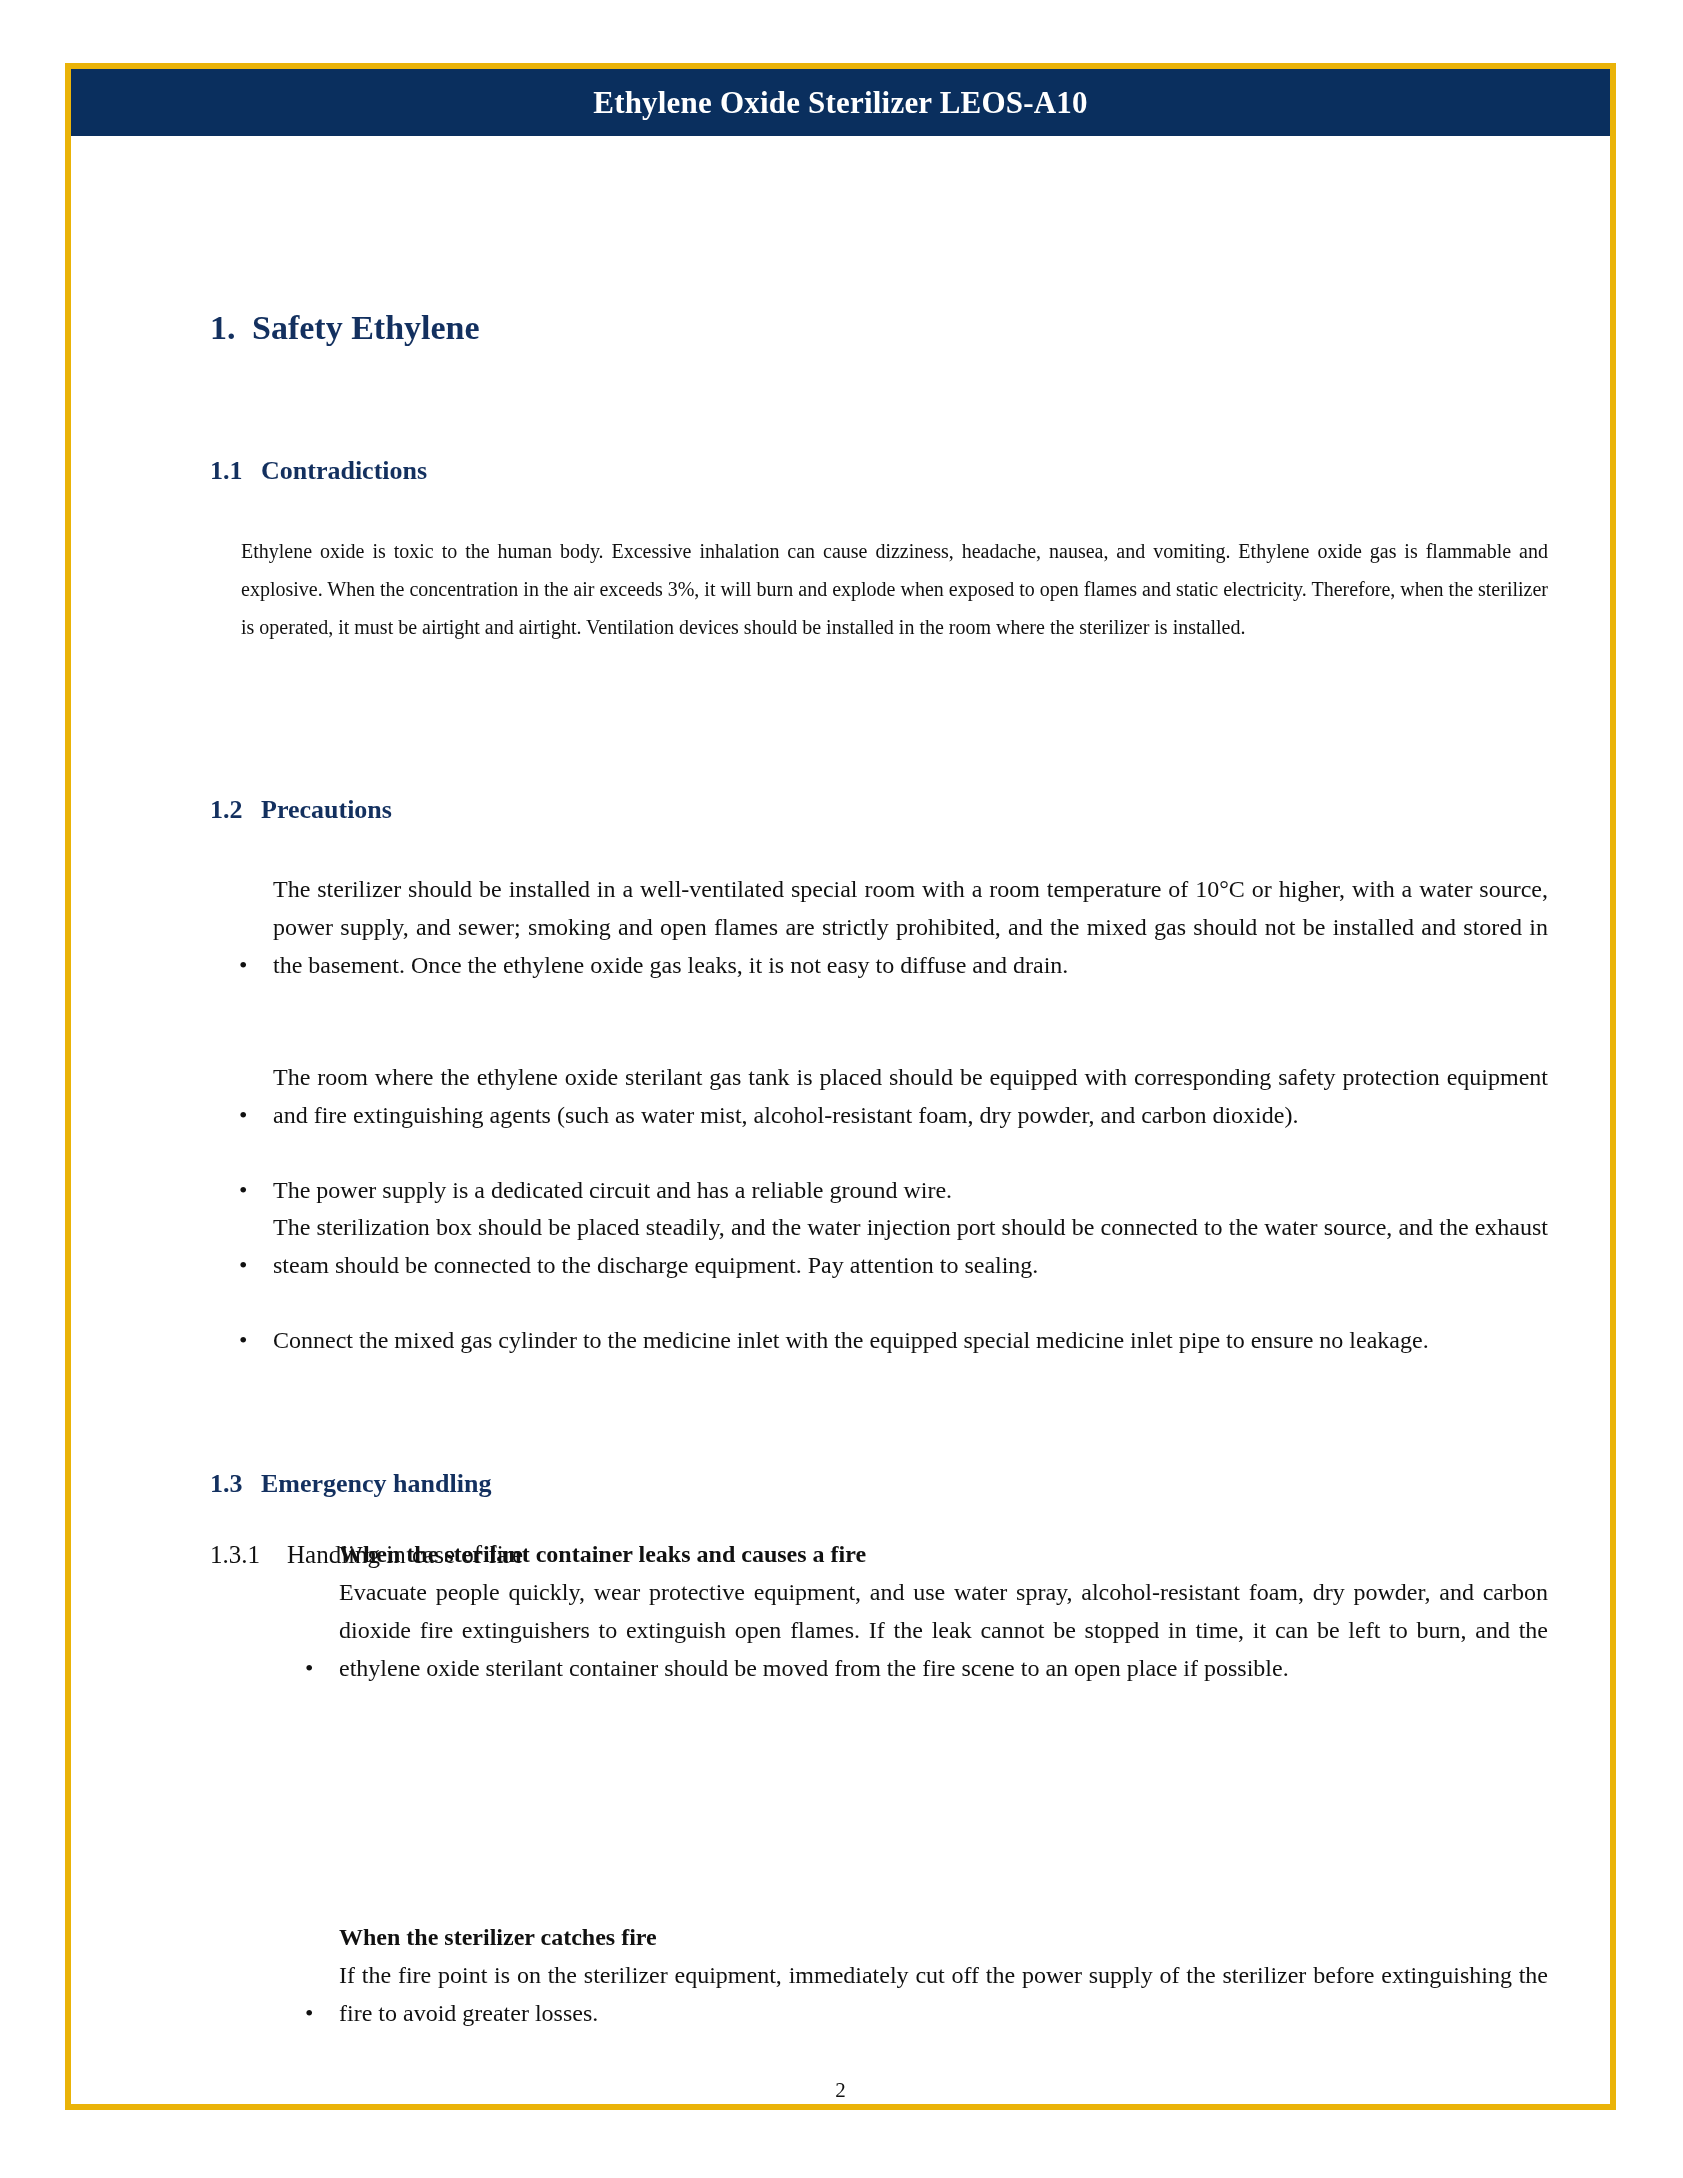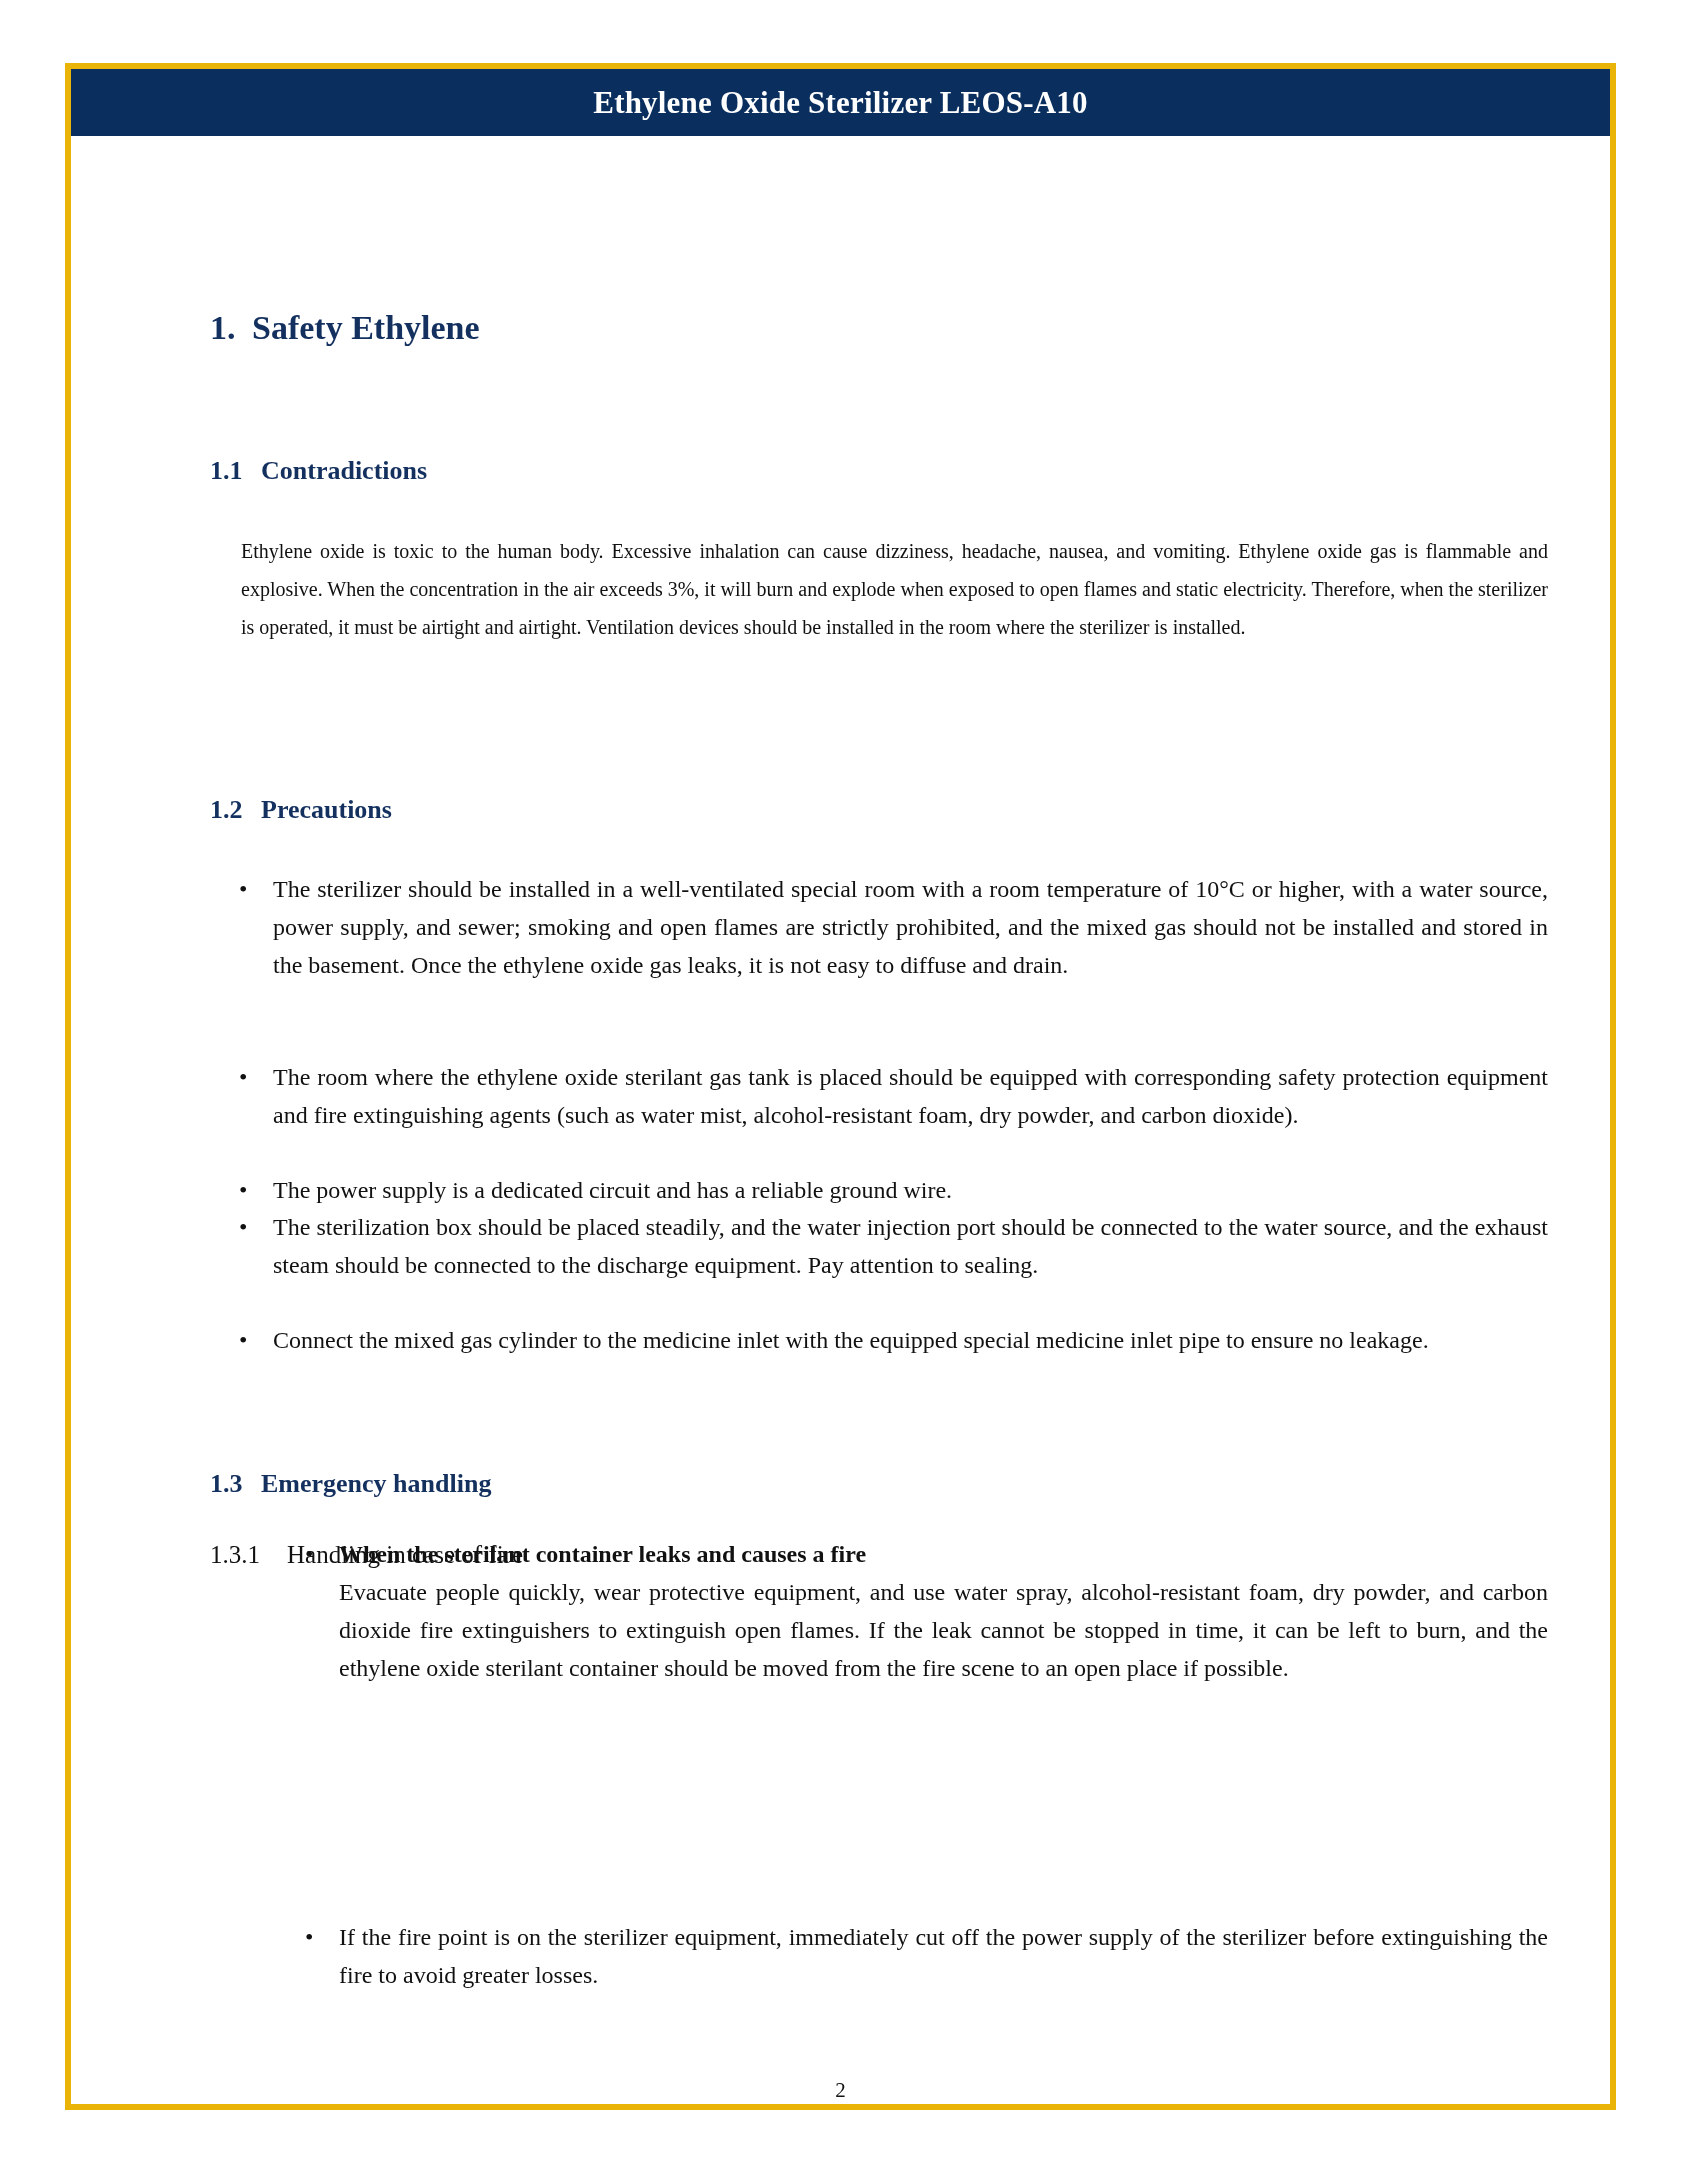--- a/index.html
+++ b/index.html
@@ -98,21 +98,21 @@
     color: #111111;
     text-align: justify;
     text-justify: inter-word;
     font-family: "Liberation Serif", "DejaVu Serif", serif;
   }
 
   
   .bullet-row {
     position: absolute;
     display: flex;
-    align-items: flex-start;
+    align-items: flex-end;
   }
   .bullet-dot {
     width: 34px;
     flex: 0 0 34px;
     font-size: 24px;
     line-height: 38px;
     color: #111111;
     text-align: left;
   }
   .bullet-dot::before { content: "\2022"; }
@@ -204,21 +204,21 @@
     <div class="bullet-row" style="left:234px; top:1399px; width:1243px;">
       <div class="bullet-dot"></div>
       <div class="bullet-text last-line-left" style="width:1210px;">
         <span class="lead">When the sterilant container leaks and causes a fire</span><span>Evacuate people quickly, wear protective equipment, and use water spray, alcohol-resistant foam, dry powder, and carbon dioxide fire extinguishers to extinguish open flames. If the leak cannot be stopped in time, it can be left to burn, and the ethylene oxide sterilant container should be moved from the fire scene to an open place if possible.</span>
       </div>
     </div>
 
     <div class="bullet-row" style="left:234px; top:1782px; width:1243px;">
       <div class="bullet-dot"></div>
       <div class="bullet-text last-line-left" style="width:1210px;">
-        <span>If the fire point is on the sterilizer equipment, immediately cut off the power supply of the sterilizer before extinguishing the fire to avoid greater losses.</span>
+        <span class="lead">When the sterilizer catches fire</span><span>If the fire point is on the sterilizer equipment, immediately cut off the power supply of the sterilizer before extinguishing the fire to avoid greater losses.</span>
       </div>
     </div>
 
     <div id="page-number">2</div>
 
   </div>
 </div>
 
 
 </body></html>

